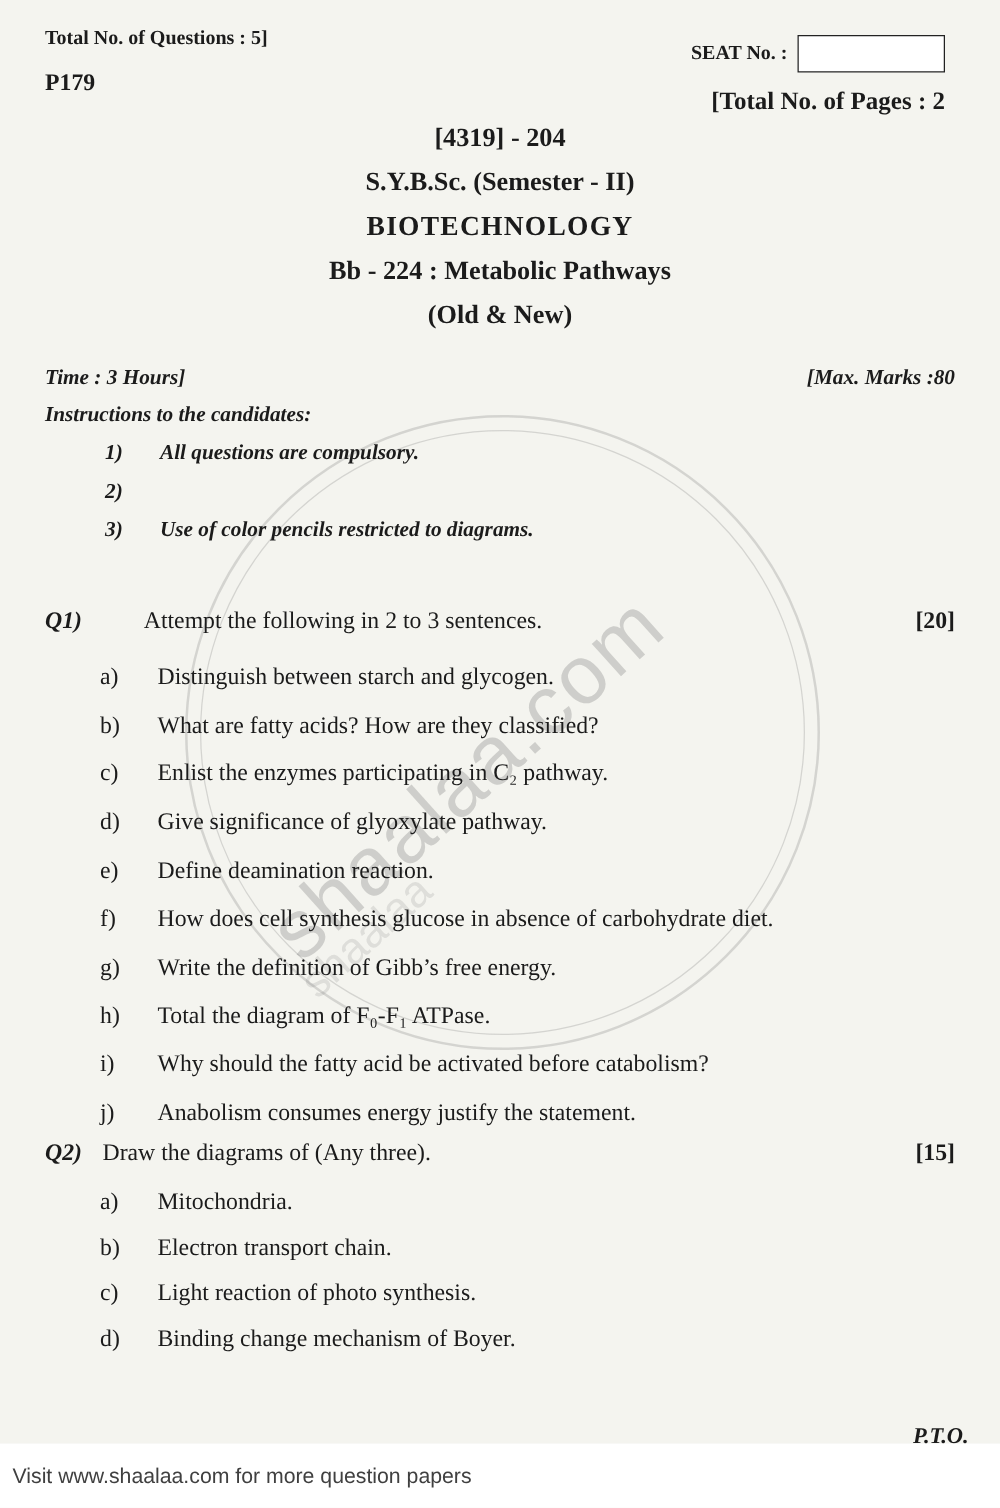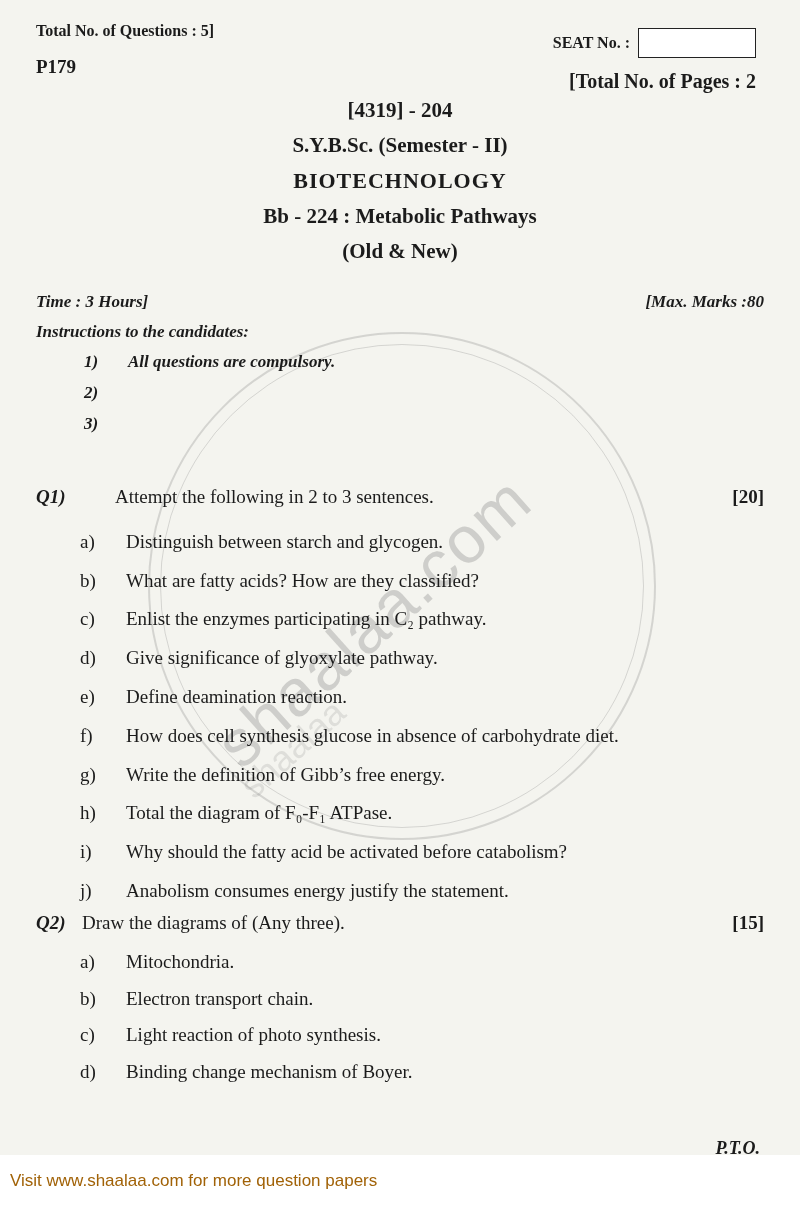--- a/index.html
+++ b/index.html
@@ -49,26 +49,26 @@
   .q2 .q-header { margin-bottom:16px; }
   .q-label { font-weight:bold; font-style:italic; width:46px; flex:none; }
   .q-text { flex:1; }
   .q-marks { font-weight:bold; flex:none; }
   .q-item { display:flex; font-size:19px; line-height:1.2; margin-left:44px; }
   .q1 .q-item { margin-bottom:16px; }
   .q2 .q-item { margin-bottom:14px; }
   .item-letter { width:46px; flex:none; }
   .item-text { flex:1; }
 
-  .pto { position:absolute; right:40px; top:1138px; font-weight:bold; font-style:italic; font-size:18px;margin-left:38px; }
+  .pto { position:absolute; right:25px; top:1138px; font-weight:bold; font-style:italic; font-size:18px;margin-left:38px; }
 
   
   .site-footer { position:absolute; left:0; right:0; bottom:0; height:51px; background:#ffffff;
                  display:flex; align-items:center; padding-left:10px;
-                 font-family:"Liberation Sans", sans-serif; font-size:17px; color:#a16207; }
+                 font-family:"Liberation Sans", sans-serif; font-size:17px; color:#404040; }
 </style>
 </head>
 <body>
 
 <div class="page">
   <div class="scan">
 
     <div class="wm-ring wm-ring-outer"></div>
     <div class="wm-ring wm-ring-inner"></div>
     <div class="wm-text">shaalaa.com</div>
@@ -99,20 +99,21 @@
     <div class="instructions">
       <div class="instr-row">
         <span class="instr-num">1)</span>
         <span>All questions are compulsory.</span>
       </div>
       <div class="instr-row">
         <span class="instr-num">2)</span>
       </div>
       <div class="instr-row">
         <span class="instr-num">3)</span>
+        <span>Use of color pencils restricted to diagrams.</span>
       </div>
     </div>
 
     <div class="q-block q1">
       <div class="q-header">
         <span class="q-label">Q1)</span>
         <span class="q-text">Attempt the following in 2 to 3 sentences.</span>
         <span class="q-marks">[20]</span>
       </div>
       <div class="q-item">

